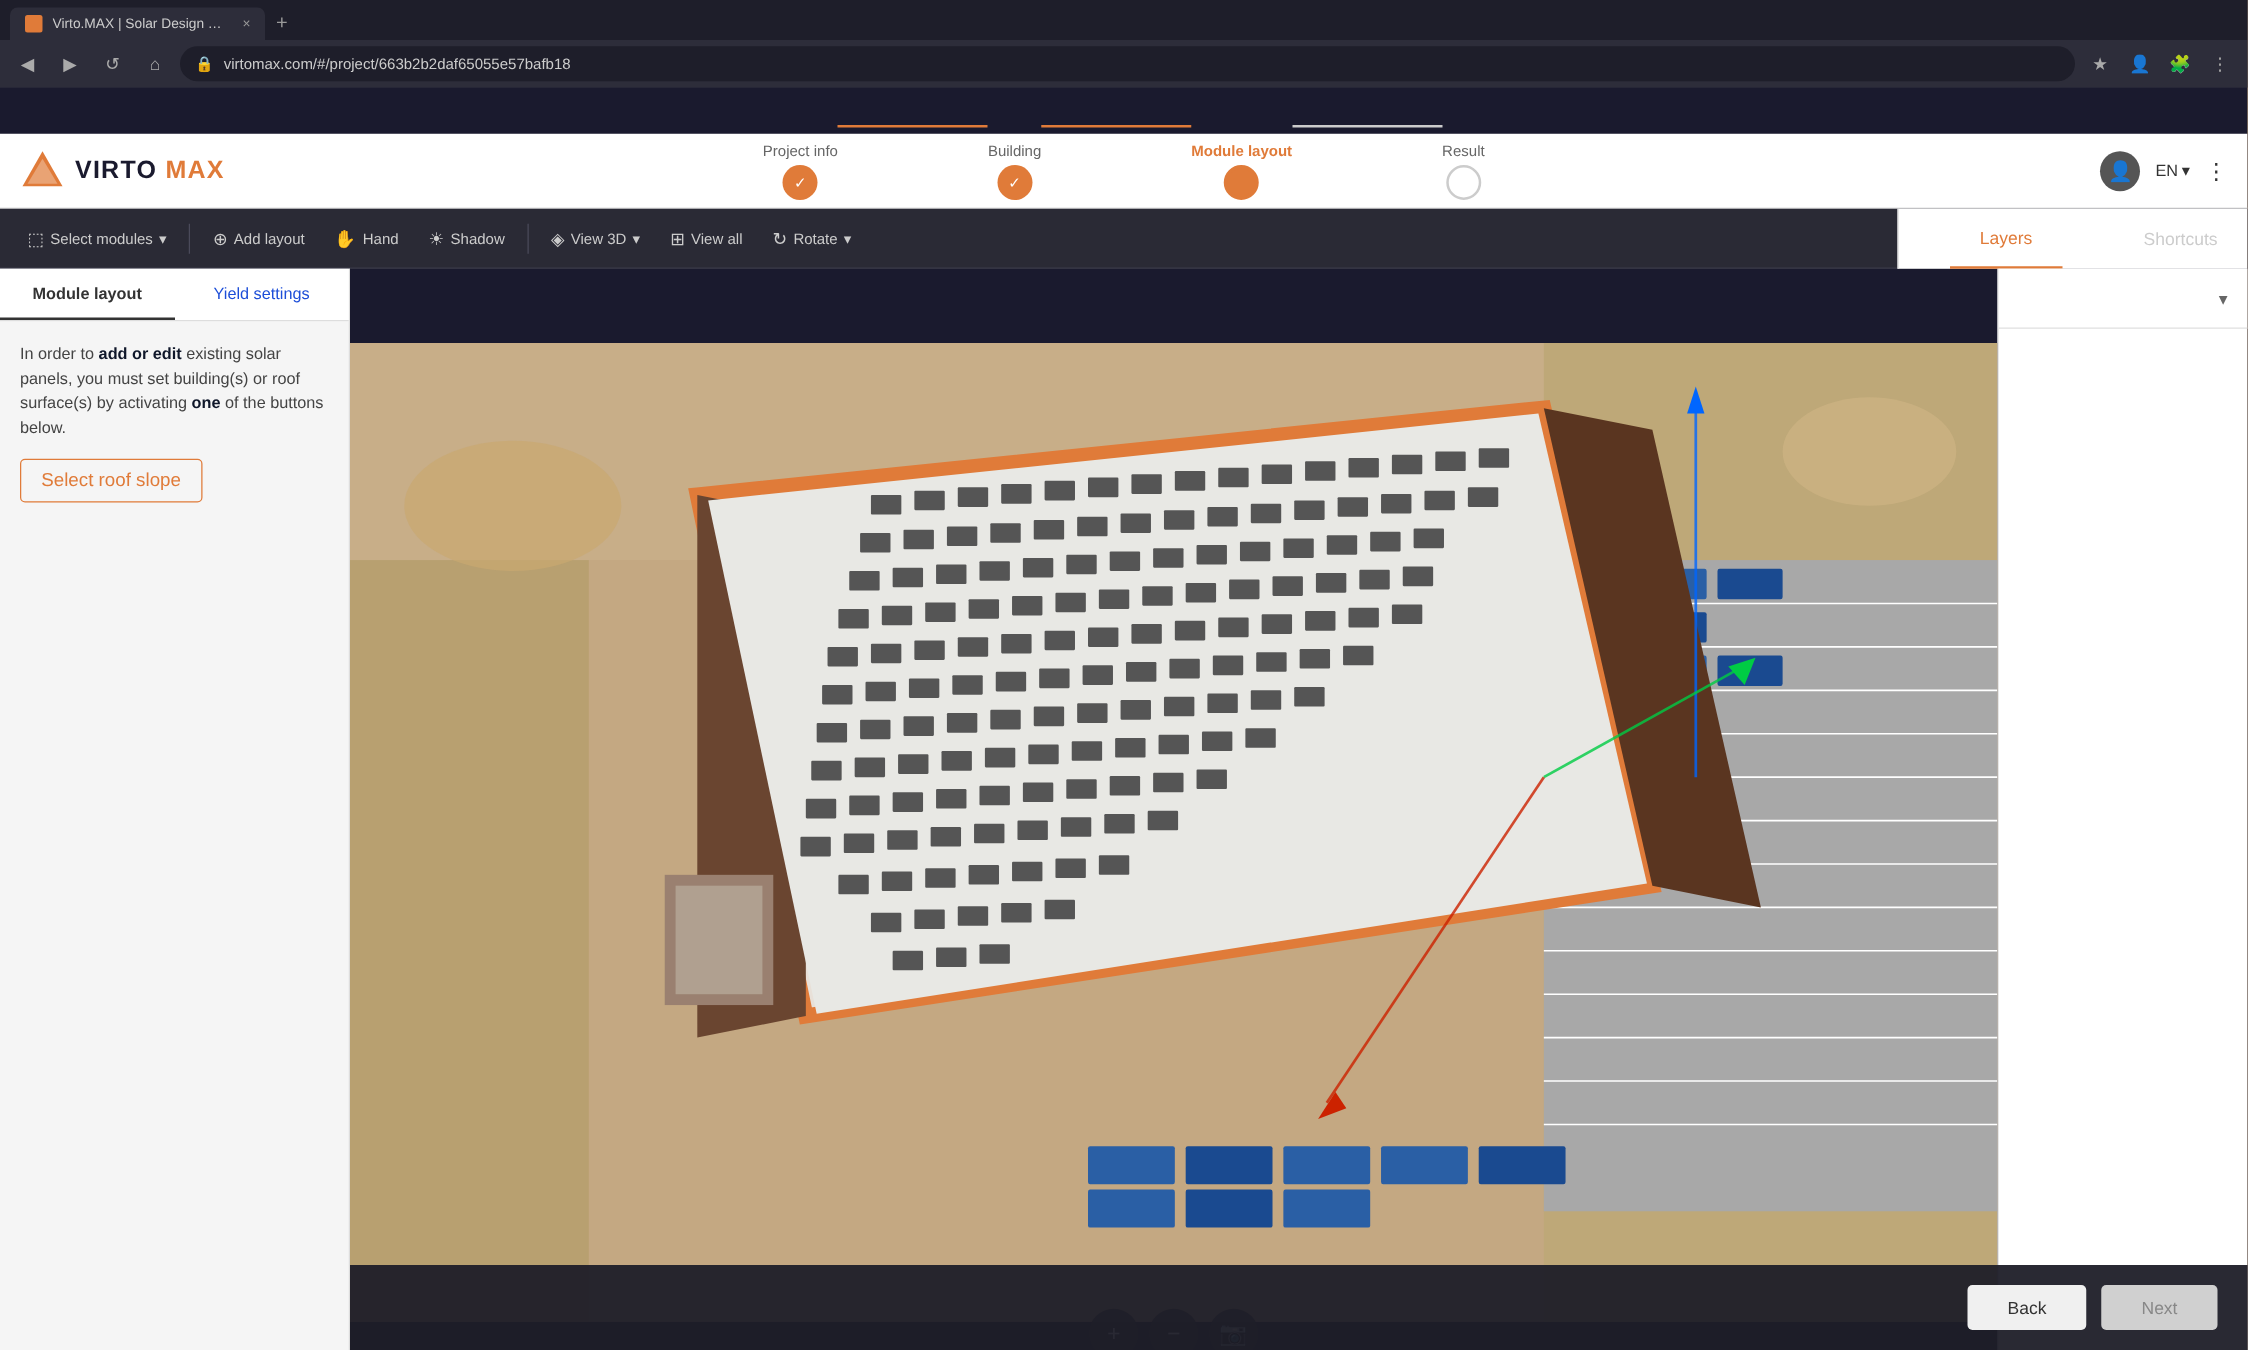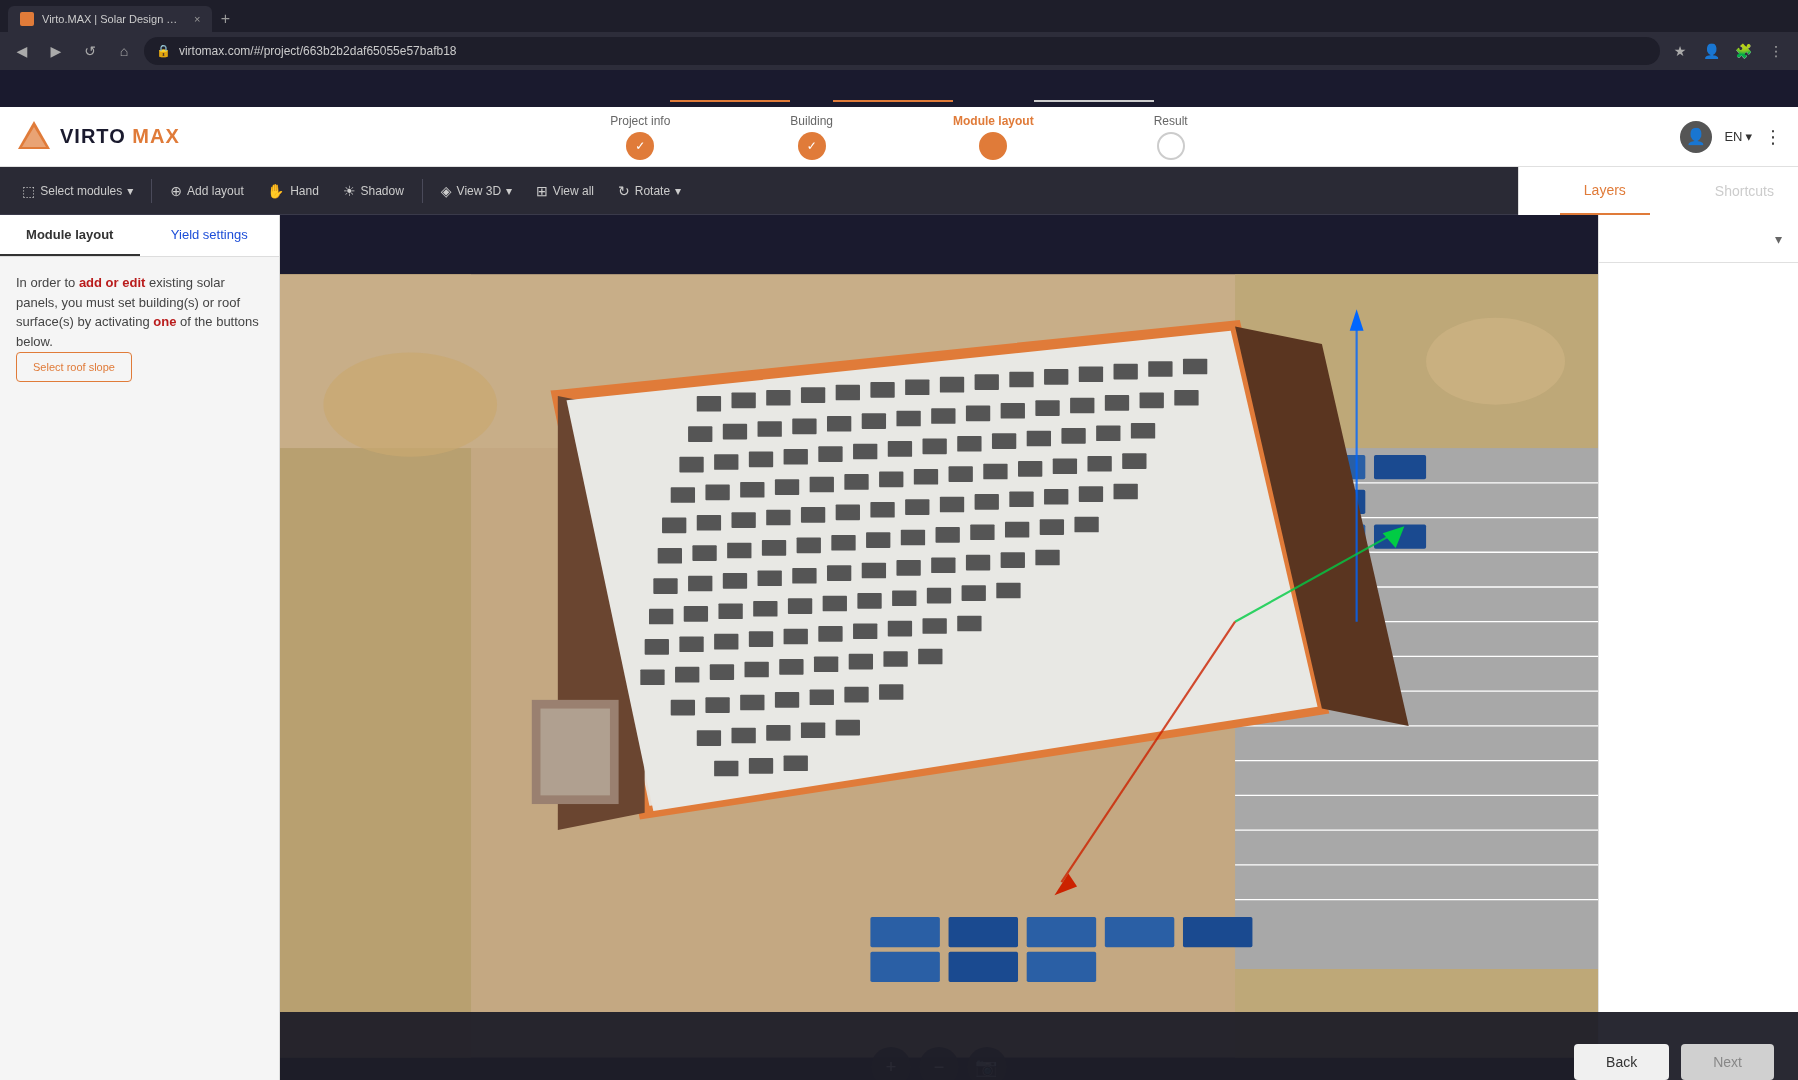--- a/index.html
+++ b/index.html
@@ -308,31 +308,31 @@
     .panel-tab.inactive {
       color: #1d4ed8;
     }
     .panel-body {
       padding: 16px;
       font-size: 13px;
       color: #444;
       line-height: 1.5;
     }
     .panel-body .highlight {
-      color: #b91c1c;
+      color: #0f172a;
       font-weight: 600;
     }
     .select-slope-btn {
-      margin-top: 1px;
+      margin-top: 16px;
       padding: 8px 16px;
       border: 1.5px solid #e07b39;
       background: transparent;
       color: #e07b39;
       border-radius: 4px;
-      font-size: 11px;
+      font-size: 15px;
       cursor: pointer;
       display: block;
     }
 
     
     .map-area {
       flex: 1;
       position: relative;
       overflow: hidden;
     }
@@ -379,21 +379,21 @@
 
     
     .bottom-nav {
       position: absolute;
       bottom: 0;
       right: 0;
       left: 0;
       height: 68px;
       background: rgba(30,30,40,0.95);
       display: flex;
-      align-items: flex-end;
+      align-items: center;
       justify-content: flex-end;
       padding: 0 24px;
       gap: 12px;
     }
     .back-btn {
       padding: 10px 32px;
       background: #f0f0f0;
       color: #333;
       border: none;
       border-radius: 4px;

